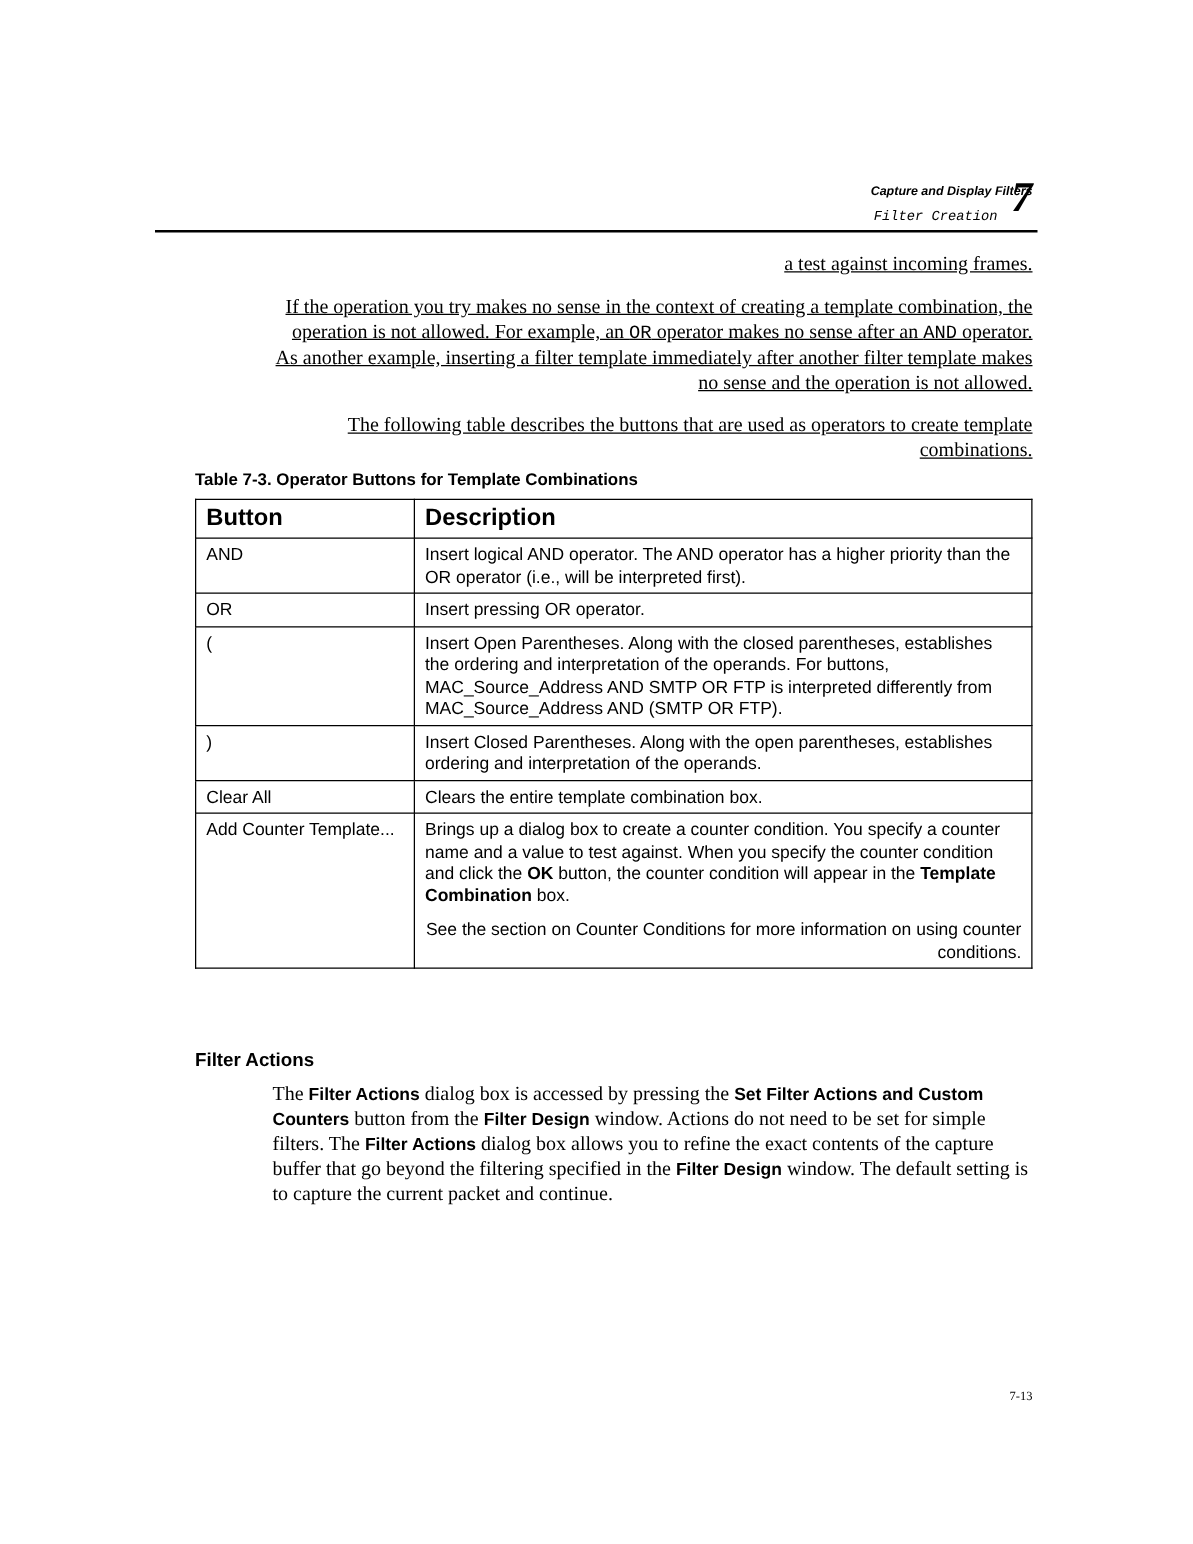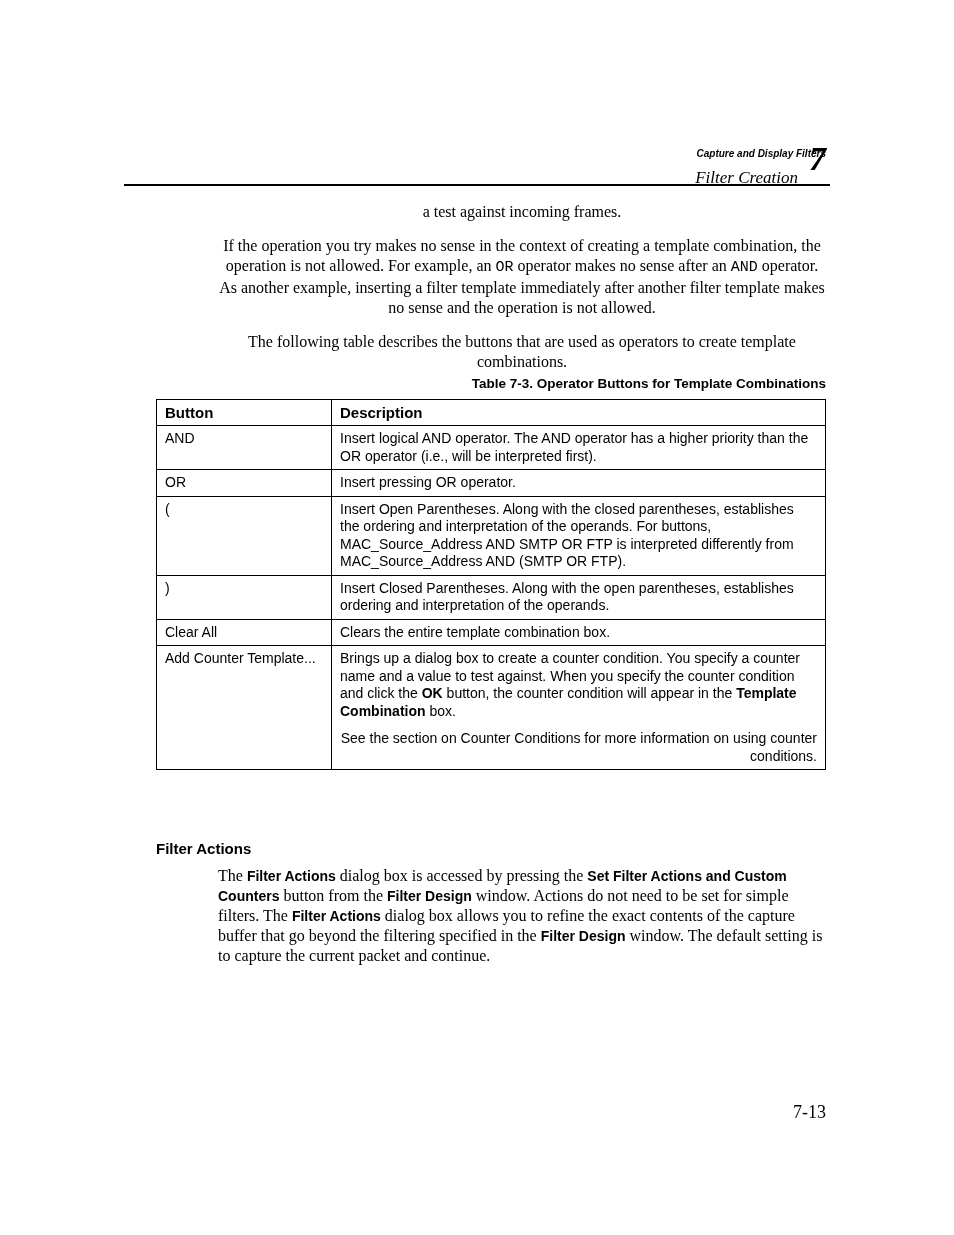--- a/index.html
+++ b/index.html
@@ -24,23 +24,23 @@
   }
   .header-line1 {
     font-family: Arial, Helvetica, sans-serif;
     font-weight: bold;
     font-style: italic;
     font-size: 10px;
     display: inline-block;
     vertical-align: top;
   }
   .header-line2 {
-    font-family: Liberation Serif, serif;
+    font-family: Liberation Mono, monospace;
     font-style: italic;
-    font-size: 17px;
+    font-size: 11px;
     display: block;
     margin-top: 2px;
     padding-right: 28px;
   }
   .chapnum {
     font-family: "Times New Roman", Times, serif;
     font-style: italic;
     font-weight: bold;
     font-size: 34px;
     position: absolute;
@@ -57,51 +57,52 @@
   .body {
     position: absolute;
     left: 218px;
     right: 128px;
     top: 202px;
     font-size: 16px;
     line-height: 1.25;
   }
   .body p {
     margin: 0 0 14px 0;
-    text-align: center;
+    text-align: right;
+    text-decoration: underline;
   }
   .mono {
     font-family: "Courier New", Courier, monospace;
     font-size: 15px;
   }
   .table-caption {
     font-family: Arial, Helvetica, sans-serif;
     font-weight: bold;
     font-size: 13.5px;
-    text-align: right;
+    text-align: left;
     margin: 20px 0 8px 0;
   }
   .table-wrap {
     position: absolute;
     left: 156px;
     right: 128px;
     top: 356px;
   }
   table {
     border-collapse: collapse;
     width: 100%;
     table-layout: fixed;
   }
   table, th, td {
     border: 1.5px solid #000;
   }
   th {
     font-family: Arial, Helvetica, sans-serif;
     font-weight: bold;
-    font-size: 15px;
+    font-size: 19px;
     text-align: left;
     padding: 4px 8px;
   }
   td {
     font-family: Arial, Helvetica, sans-serif;
     font-size: 14px;
     text-align: left;
     padding: 4px 8px;
     vertical-align: top;
     line-height: 1.25;
@@ -129,21 +130,21 @@
   .sans-bold {
     font-family: Arial, Helvetica, sans-serif;
     font-weight: bold;
     font-size: 14px;
   }
   .pagenum {
     position: absolute;
     right: 128px;
     bottom: 112px;
     font-family: "Times New Roman", Times, serif;
-    font-size: 18px;
+    font-size: 10px;
   }
 </style>
 </head>
 <body>
 
 <div class="page">
 
   <div class="header">
     <span class="header-line1">Capture and Display Filters</span>
     <span class="header-line2">Filter Creation</span>

